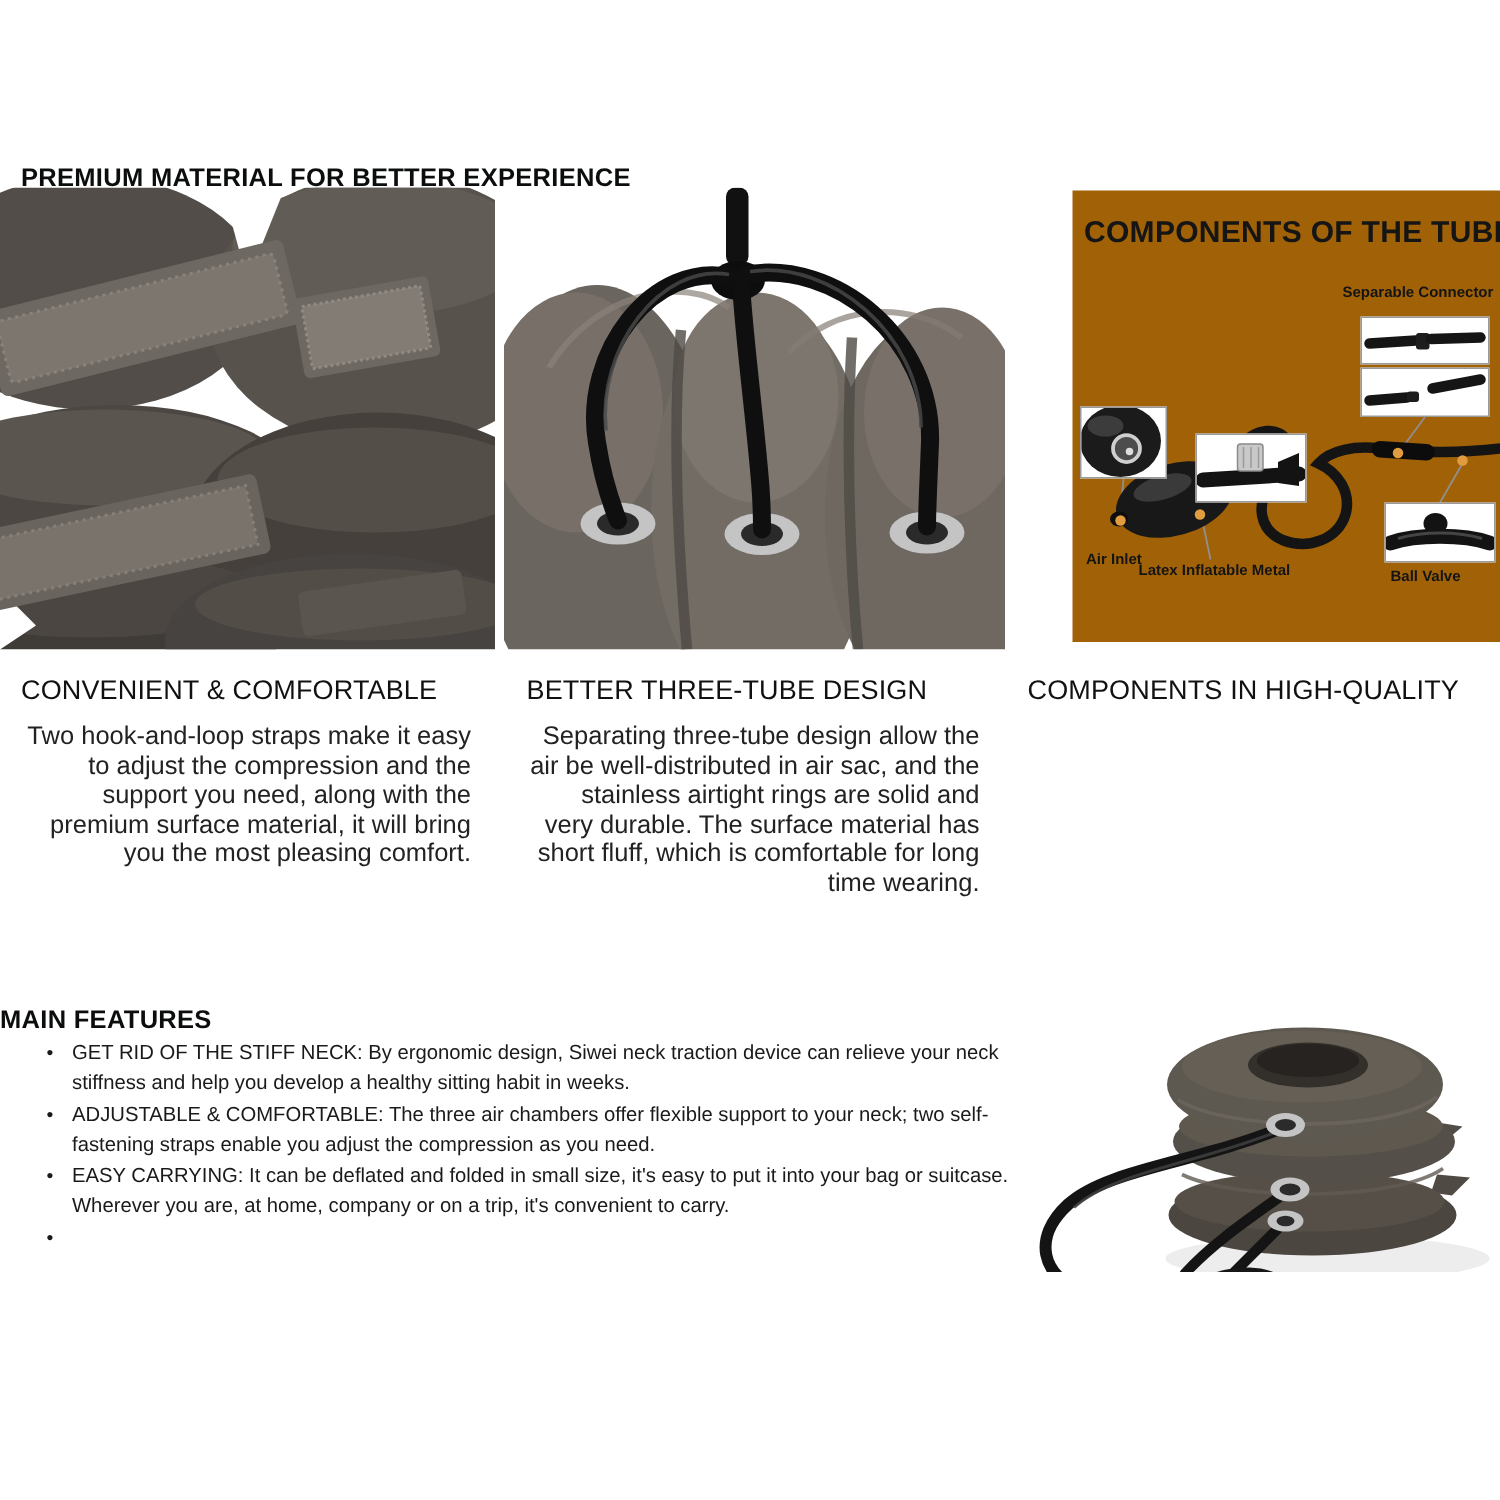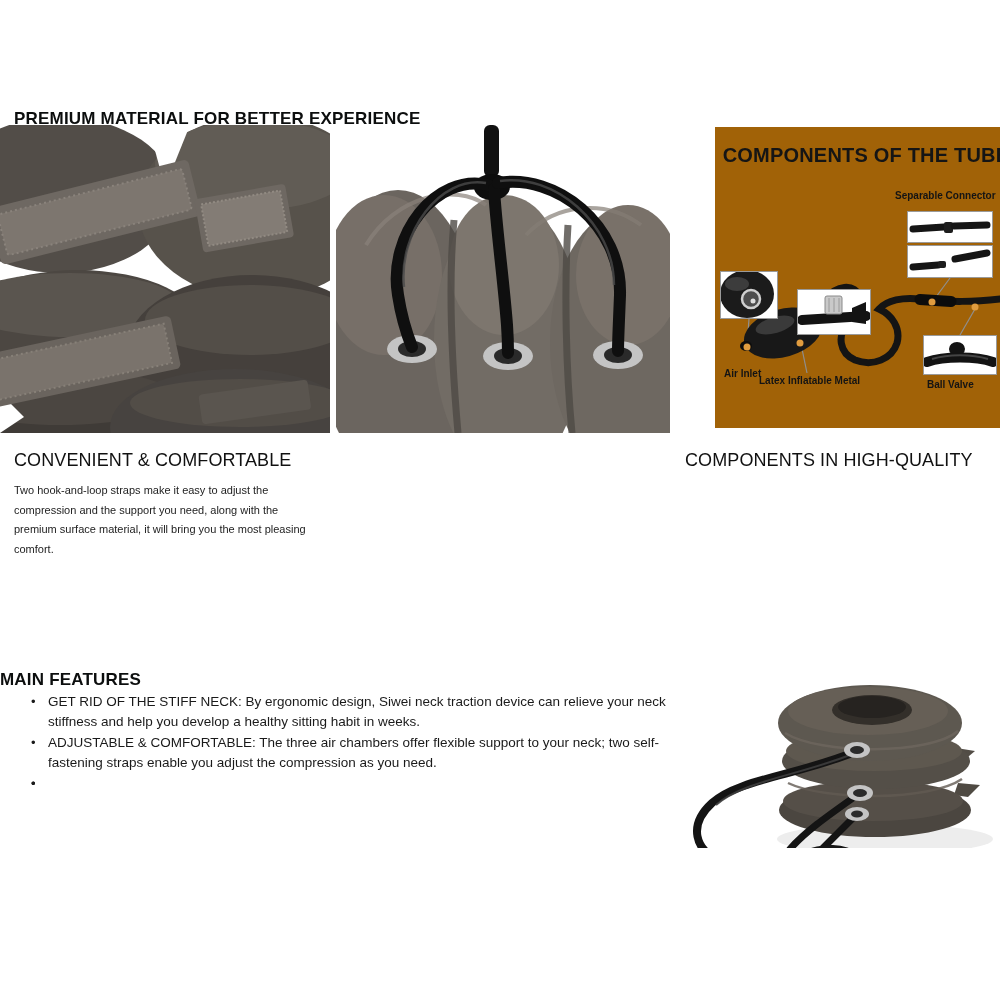--- a/index.html
+++ b/index.html
@@ -30,21 +30,21 @@
   #box-sep1{left:192px;top:84px;width:86px;height:32px;}
   #box-sep2{left:192px;top:118px;width:86px;height:33px;}
   #box-metal{left:82px;top:208px;width:74px;height:46px;transform:translateY(-100%);}
   #box-air{left:5px;top:144px;width:58px;height:48px;}
   #box-bv{left:208px;top:208px;width:74px;height:40px;}
   .callout-box svg{display:block;}
 
   
   .col{top:450px;}
   .col h3{margin:0 0 10px 0;font-size:18px;font-weight:400;color:#111;letter-spacing:.1px;}
-  .col p{margin:0;font-size:11px;line-height:19.5px;color:#222;}
+  .col p{margin:0;font-size:17px;line-height:19.5px;color:#222;text-align:right;}
   #col-1{left:14px;width:300px;}
   #col-2{left:351px;width:302px;}
   #col-3{left:685px;width:302px;}
 
   
   #features-list{left:30px;top:692px;width:650px;margin:0;padding:0;list-style:none;}
   #features-list li{position:relative;padding-left:18px;font-size:13.5px;line-height:20px;color:#1a1a1a;margin:0 0 1px 0;}
   #features-list li .bullet{position:absolute;left:1px;top:0;font-size:13px;color:#1a1a1a;}
 
   
@@ -197,38 +197,41 @@
         <path d="M8 23 C 24 18, 48 18, 64 23" stroke="#454545" stroke-width="2" fill="none"></path>
       </svg>
     </div>
   </div>
 
   <div class="abs col" id="col-1">
     <h3>CONVENIENT &amp; COMFORTABLE</h3>
     <p>Two hook-and-loop straps make it easy to adjust the compression and the support you need, along with the premium surface material, it will bring you the most pleasing comfort.</p>
   </div>
   <div class="abs col" id="col-2">
+    <h3>BETTER THREE-TUBE DESIGN</h3>
+    <p>Separating three-tube design allow the air be well-distributed in air sac, and the stainless airtight rings are solid and very durable. The surface material has short fluff, which is comfortable for long time wearing.</p>
   </div>
   <div class="abs col" id="col-3">
     <h3>COMPONENTS IN HIGH-QUALITY</h3>
   </div>
 
   <h2 class="abs section-title" id="title-features">MAIN FEATURES</h2>
 
   <ul class="abs" id="features-list">
     <li>
       <span class="bullet">•</span>
       <span>GET RID OF THE STIFF NECK: By ergonomic design, Siwei neck traction device can relieve your neck stiffness and help you develop a healthy sitting habit in weeks.</span>
     </li>
     <li>
       <span class="bullet">•</span>
       <span>ADJUSTABLE &amp; COMFORTABLE: The three air chambers offer flexible support to your neck; two self-fastening straps enable you adjust the compression as you need.</span>
     </li>
     <li>
       <span class="bullet">•</span>
+      <span>EASY CARRYING: It can be deflated and folded in small size, it's easy to put it into your bag or suitcase. Wherever you are, at home, company or on a trip, it's convenient to carry.</span>
     </li>
     <li>
       <span class="bullet">•</span>
     </li>
   </ul>
 
   <div class="abs img-box" id="img-product">
     <svg width="350" height="290" viewBox="0 0 350 290">
       <ellipse cx="235" cy="176" rx="108" ry="15" fill="#ededed"></ellipse>
       <ellipse cx="185" cy="238" rx="62" ry="10" fill="#f1f1f1"></ellipse>

